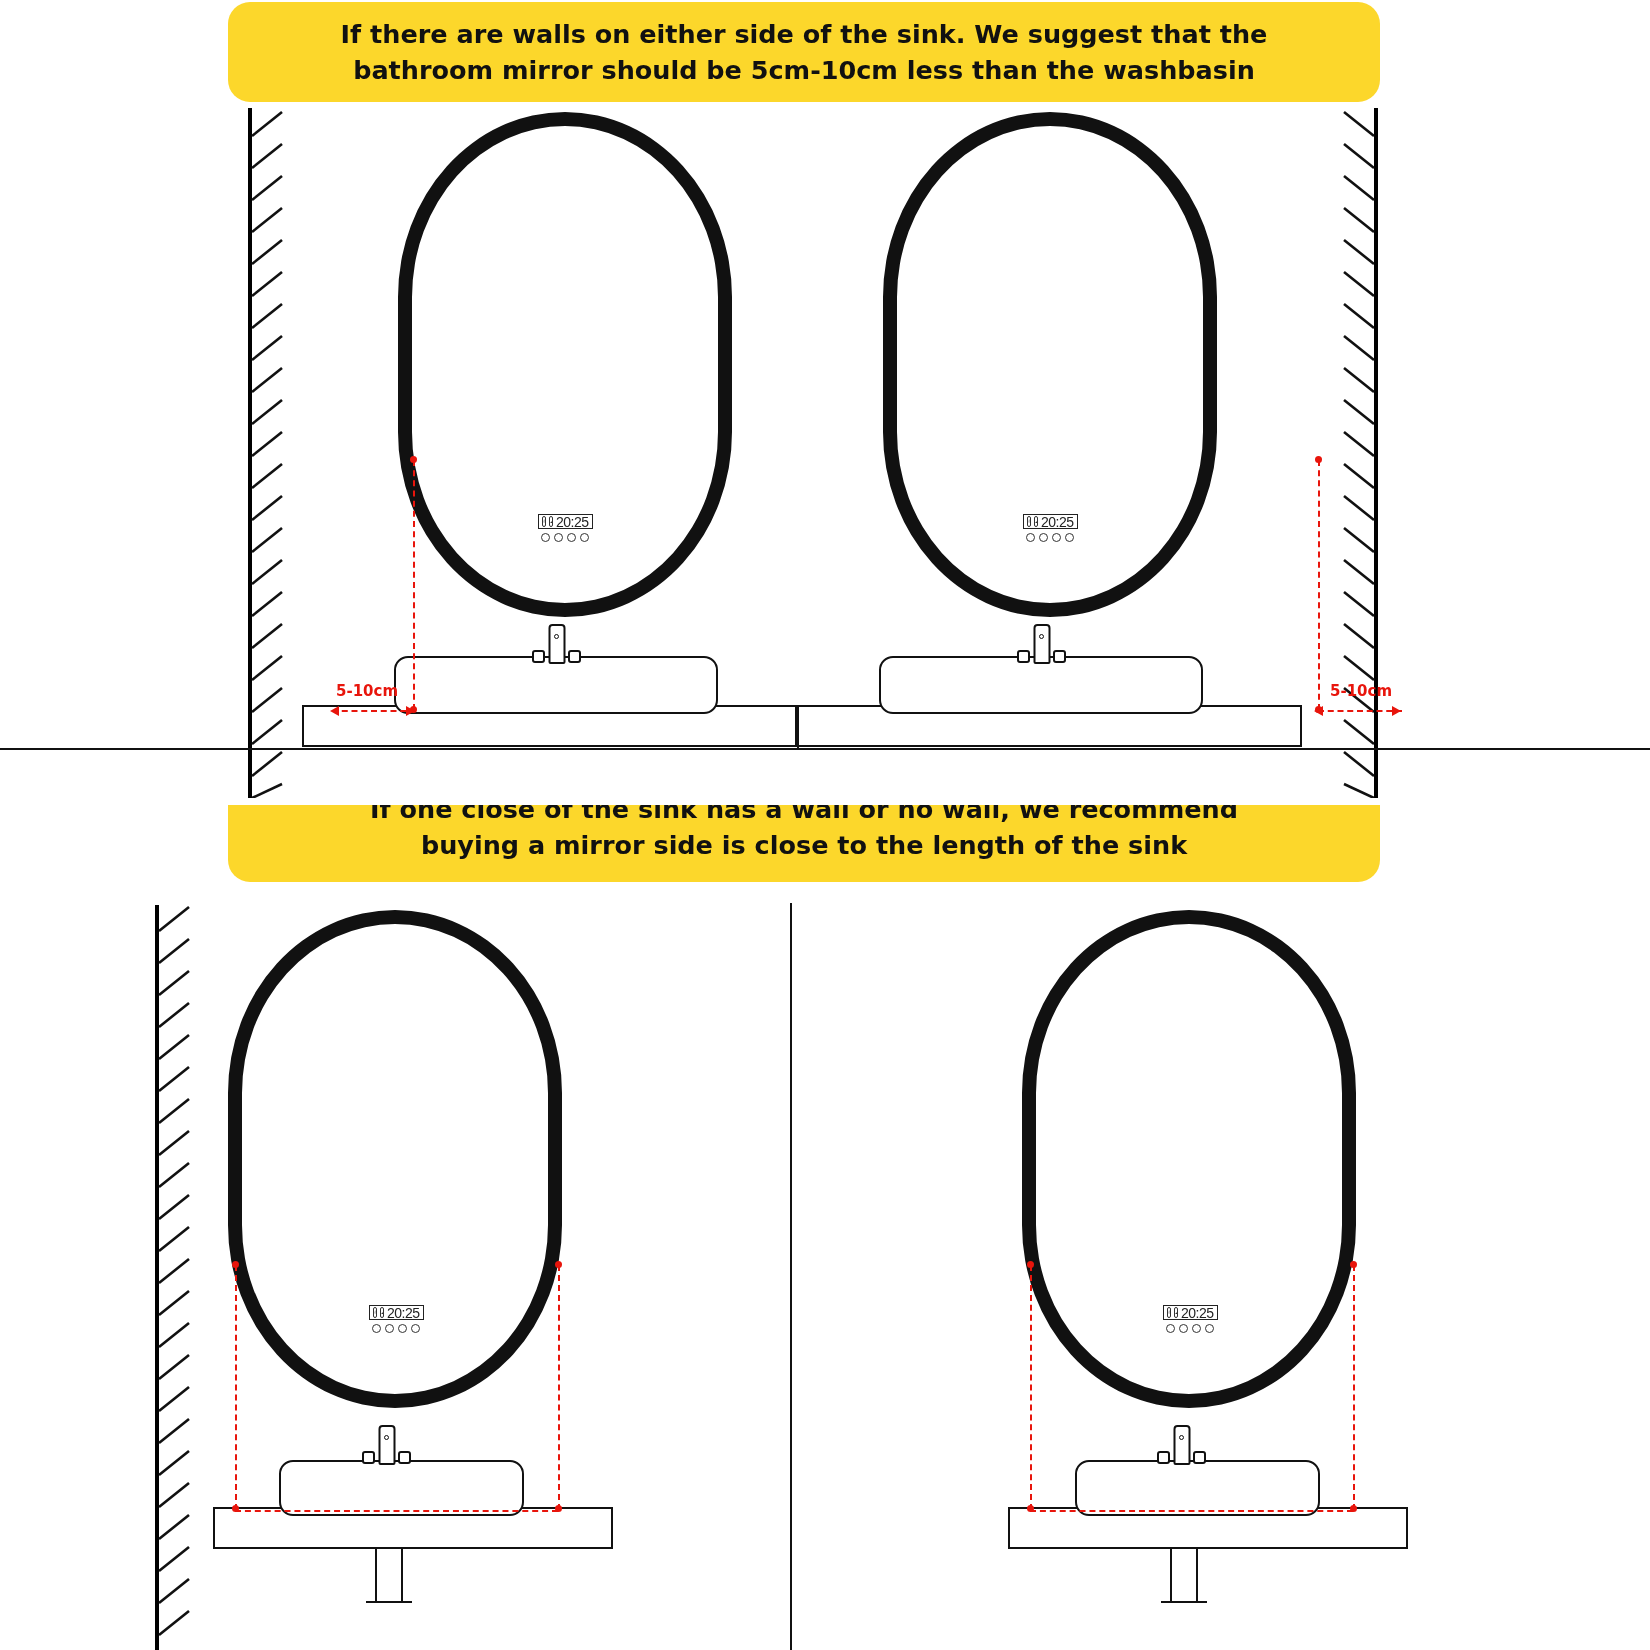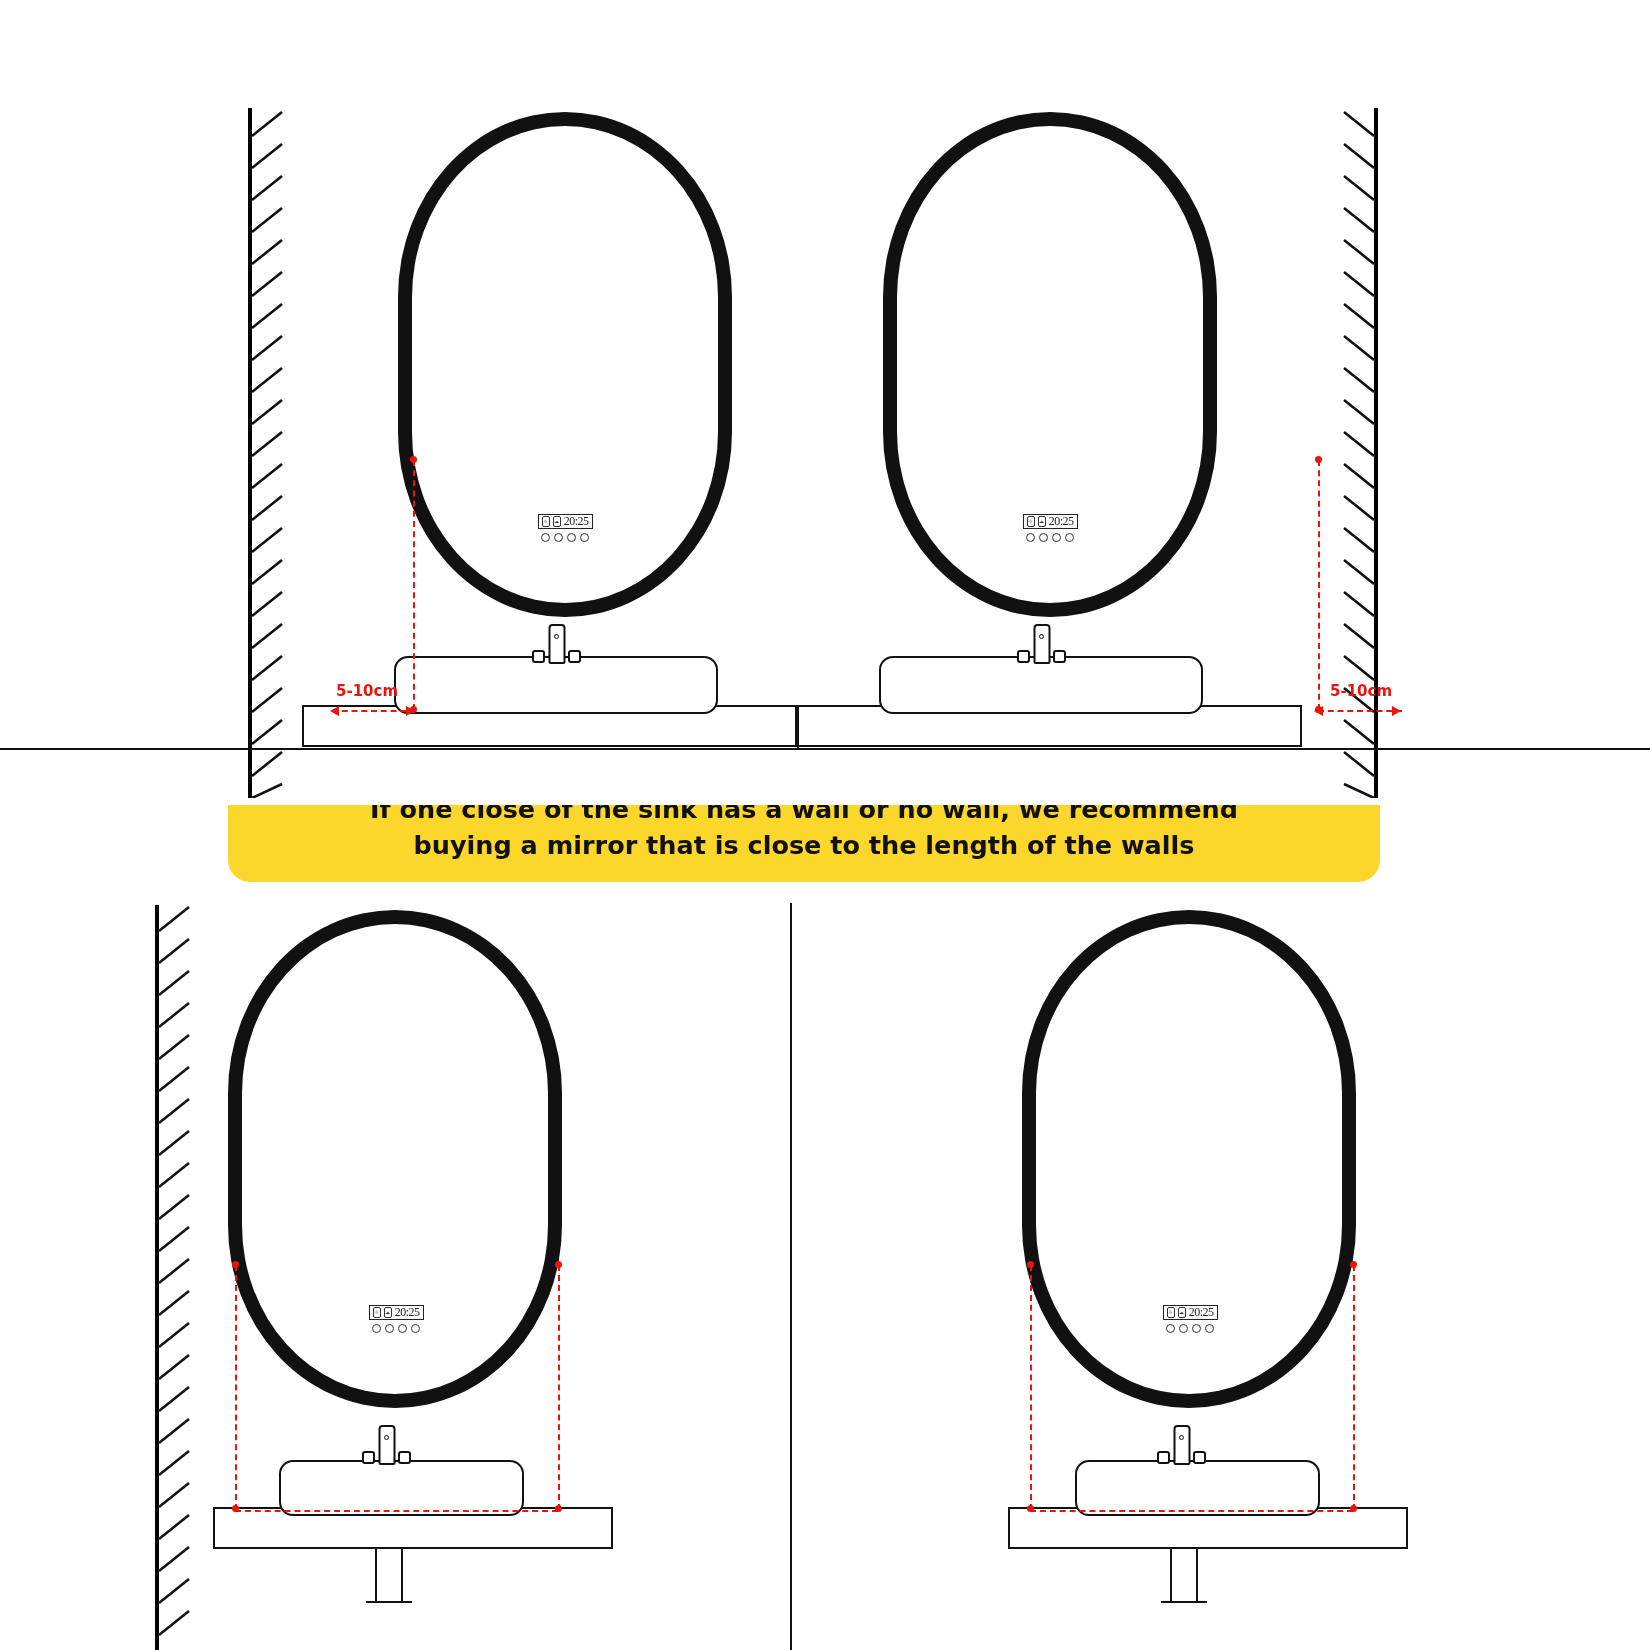--- a/index.html
+++ b/index.html
@@ -102,22 +102,22 @@
     height: 9px;
     border: 1px solid #333;
     border-radius: 2px;
     font-size: 5px;
     line-height: 8px;
     text-align: center;
     color: #333;
     overflow: hidden;
   }
   .tp-screen .tp-time {
-    font-family: Liberation Serif, serif;
-    font-size: 12px;
+    font-family: Liberation Sans, sans-serif;
+    font-size: 14px;
     letter-spacing: -0.5px;
     color: #222;
   }
   .tp-buttons {
     display: flex;
     gap: 4px;
     margin-top: 4px;
   }
   .tp-buttons .tp-btn {
     width: 9px;
@@ -247,20 +247,24 @@
     width: 0;
     border-left: 2.5px solid #111;
     z-index: 5;
   }
 </style>
 </head>
 <body>
 
 <div class="panel" id="panel-top">
 
+  <div class="banner" id="banner-top">
+    <span class="line">If there are walls on either side of the sink. We suggest that the</span>
+    <span class="line">bathroom mirror should be 5cm-10cm less than the washbasin</span>
+  </div>
 
   <div class="wall" style="left:248px; top:108px; width:36px; height:690px;">
     <div class="wall-left-edge" style="left:0;"></div>
     <svg class="hatch" viewBox="0 0 36 690" preserveAspectRatio="none">
       <g stroke="#111" stroke-width="2.6" fill="none">
         <line x1="4" y1="28" x2="34" y2="4"></line>
           <line x1="4" y1="60" x2="34" y2="36"></line>
         <line x1="4" y1="92" x2="34" y2="68"></line>
           <line x1="4" y1="124" x2="34" y2="100"></line>
         <line x1="4" y1="156" x2="34" y2="132"></line>
@@ -378,21 +382,21 @@
   <div class="dim-h" style="left:1318px; top:710px; width:84px;"></div>
   <div class="arrow-left" style="left:1314px; top:706px;"></div>
   <div class="arrow-right" style="left:1392px; top:706px;"></div>
   <div class="dim-label" style="left:1330px; top:682px;">5-10cm</div>
 </div>
 
 <div class="panel" id="panel-bottom">
 
   <div class="banner" style="left:228px; top:-33px; width:1152px; height:110px; font-size:25.5px;">
     <span class="line">If one close of the sink has a wall or no wall, we recommend</span>
-    <span class="line">buying a mirror that is close to the length of the walls</span>
+    <span class="line">buying a mirror side is close to the length of the sink</span>
   </div>
 
   <div class="divider-v" style="left:790px; top:98px; height:747px;"></div>
 
   <div class="wall" style="left:155px; top:100px; width:36px; height:745px;">
     <div class="wall-left-edge" style="left:0;"></div>
     <svg class="hatch" viewBox="0 0 36 745" preserveAspectRatio="none">
       <g stroke="#111" stroke-width="2.6" fill="none">
         <line x1="4" y1="26" x2="34" y2="2"></line>
           <line x1="4" y1="58" x2="34" y2="34"></line>

